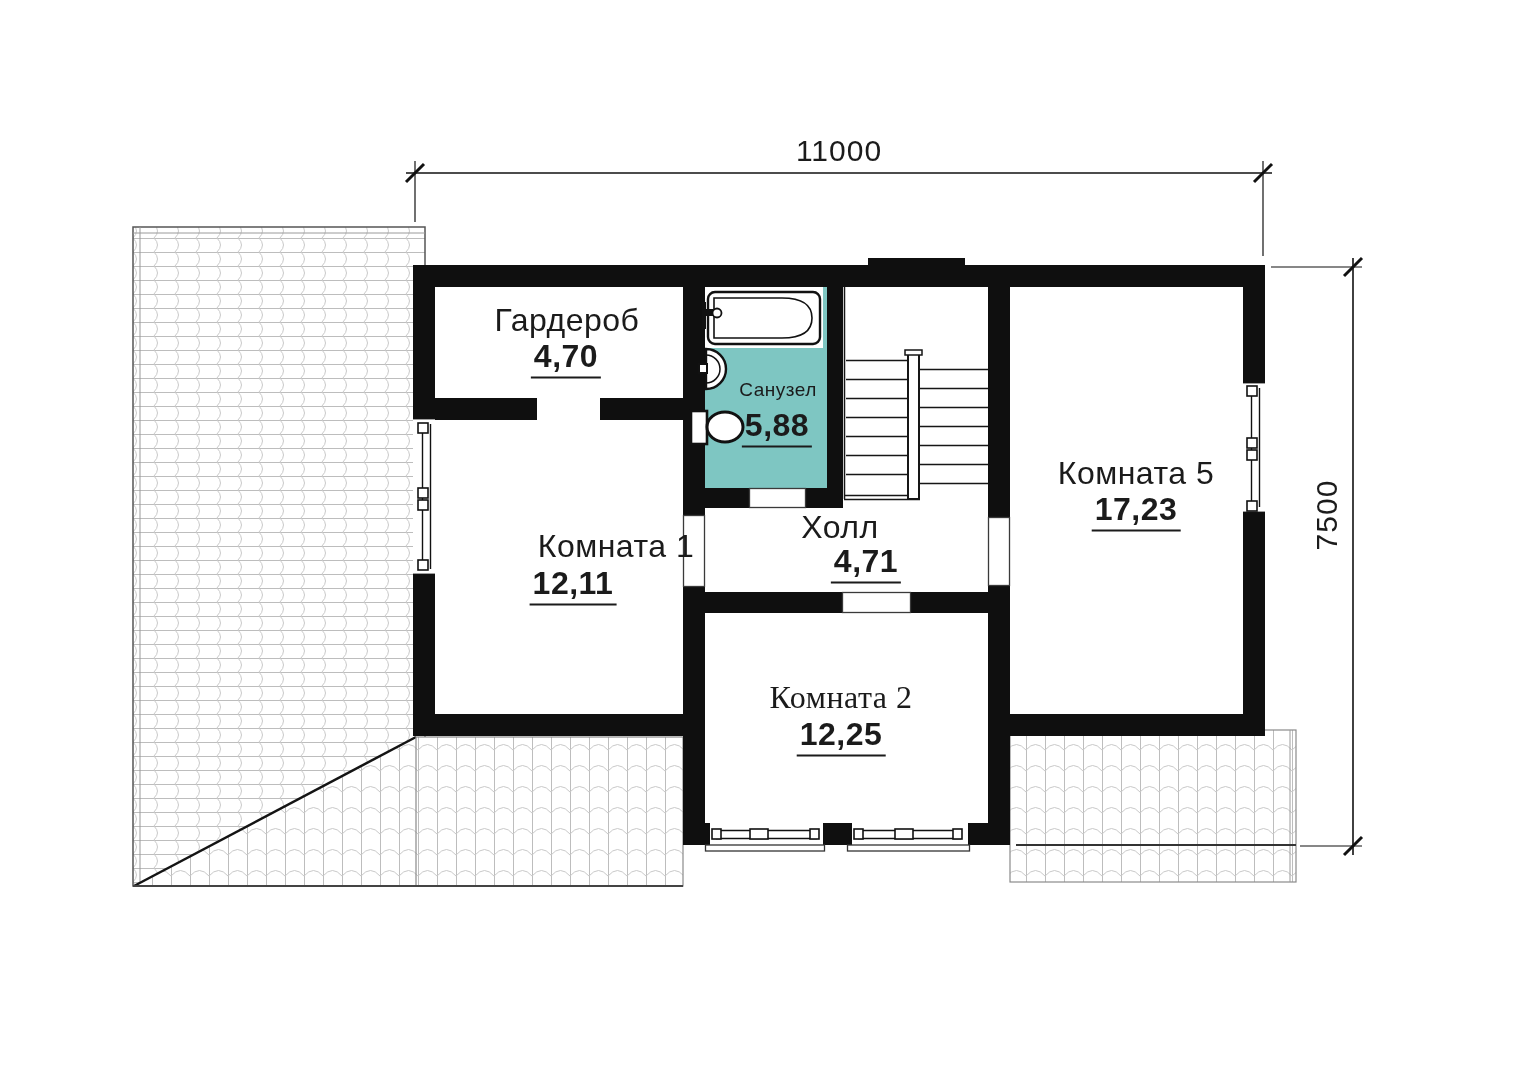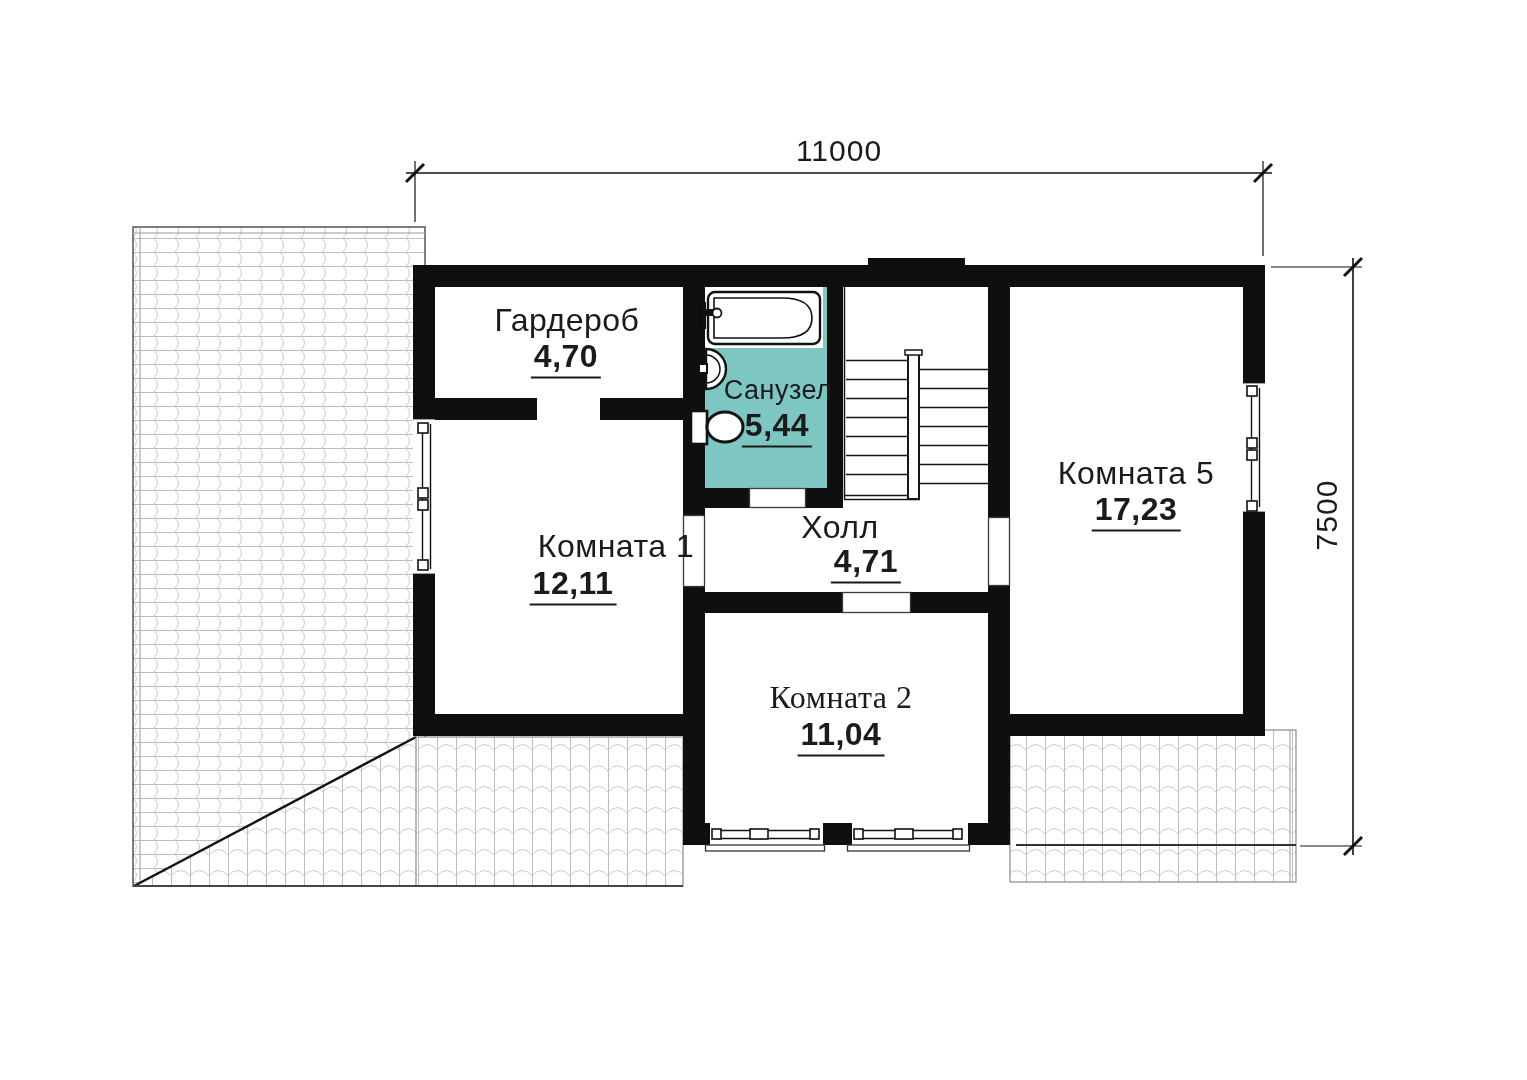--- a/index.html
+++ b/index.html
@@ -1,21 +1,21 @@
 <!DOCTYPE html>
 <html><head>
 <meta charset="utf-8">
 <style>
   html,body{margin:0;padding:0;background:#ffffff;}
   .stage{position:relative;width:1524px;height:1080px;background:#ffffff;overflow:hidden;
          font-family:"Liberation Sans", sans-serif;}
   .stage svg{position:absolute;left:0;top:0;}
   .lbl{position:absolute;transform:translate(-50%,-50%);color:#1b1b1b;
        font-size:32px;letter-spacing:.5px;white-space:nowrap;}
-  .lbl.small{font-size:27px;}
+  .lbl.small{font-size:19px;}
   .lbl.area{border-bottom:2px solid #1b1b1b;padding:0 3px 2px;font-weight:bold;}
   .lbl.dim{font-size:30px;letter-spacing:1px;}
   .lbl.vdim{transform:translate(-50%,-50%) rotate(-90deg);}
 </style>
 </head>
 <body>
 
 <div class="stage">
 
 <svg width="1527" height="1080" viewBox="0 0 1527 1080">
@@ -196,27 +196,27 @@
   </g>
 </svg>
 
 <div class="lbl dim" style="left:839px;top:151px;">11000</div>
 <div class="lbl dim vdim" style="left:1327px;top:515px;">7500</div>
 
 <div class="lbl" style="left:567px;top:320px;">Гардероб</div>
 <div class="lbl area" style="left:566px;top:358px;">4,70</div>
 
 <div class="lbl small" style="left:778px;top:390px;">Санузел</div>
-<div class="lbl area" style="left:777px;top:427px;">5,44</div>
+<div class="lbl area" style="left:777px;top:427px;">5,88</div>
 
 <div class="lbl" style="left:572px;top:546px;margin-left:44px;">Комната 1</div>
 <div class="lbl area" style="left:573px;top:585px;">12,11</div>
 
 <div class="lbl" style="left:840px;top:527px;">Холл</div>
 <div class="lbl area" style="left:866px;top:563px;">4,71</div>
 
 <div class="lbl" style="left:841px;top:697px;font-family:Liberation Serif, serif;">Комната 2</div>
-<div class="lbl area" style="left:841px;top:736px;">11,04</div>
+<div class="lbl area" style="left:841px;top:736px;">12,25</div>
 
 <div class="lbl" style="left:1136px;top:473px;">Комната 5</div>
 <div class="lbl area" style="left:1136px;top:511px;">17,23</div>
 
 </div>
 
 </body></html>

